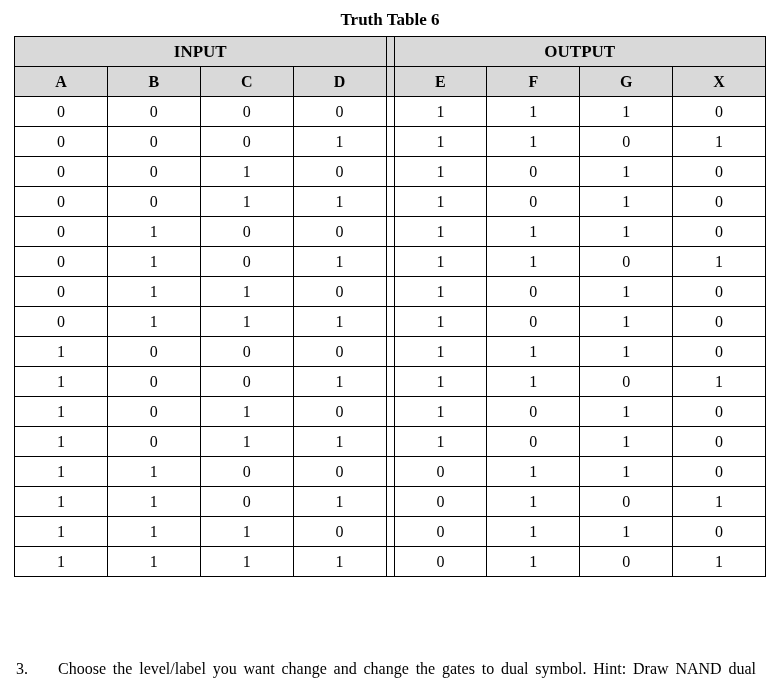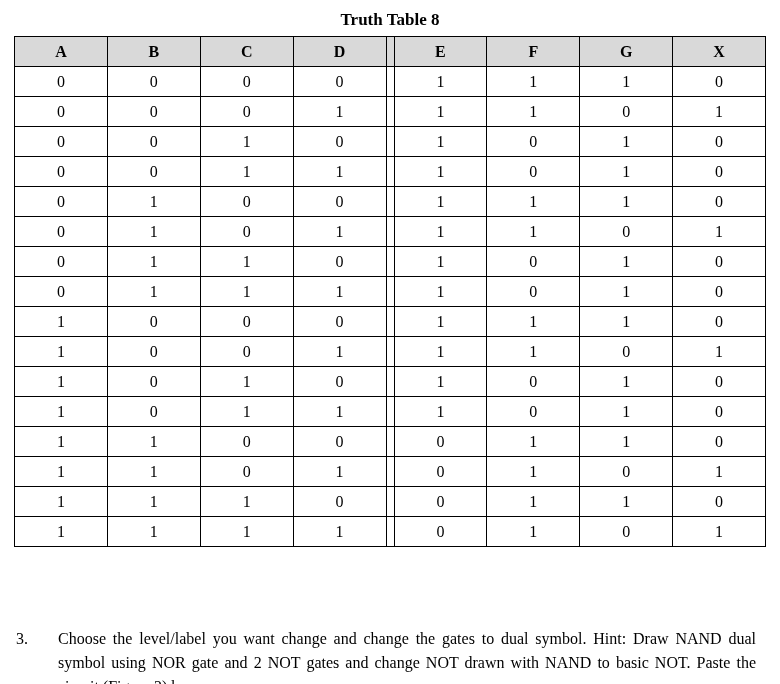--- a/index.html
+++ b/index.html
@@ -61,24 +61,29 @@
       width: 24px;
     }
     .qtext {
       flex: 1;
       text-align: justify;
     }
   </style>
 </head>
 <body>
 
-<div class="title">Truth Table 8</div>
+<div class="title">Truth Table 6</div>
 
 <table>
   <thead>
+    <tr class="group-header">
+      <th colspan="4">INPUT</th>
+      <th class="sep"></th>
+      <th colspan="4">OUTPUT</th>
+    </tr>
     <tr class="col-header">
       <th>A</th>
       <th>B</th>
       <th>C</th>
       <th>D</th>
       <th class="sep"></th>
       <th>E</th>
       <th>F</th>
       <th>G</th>
       <th>X</th>

